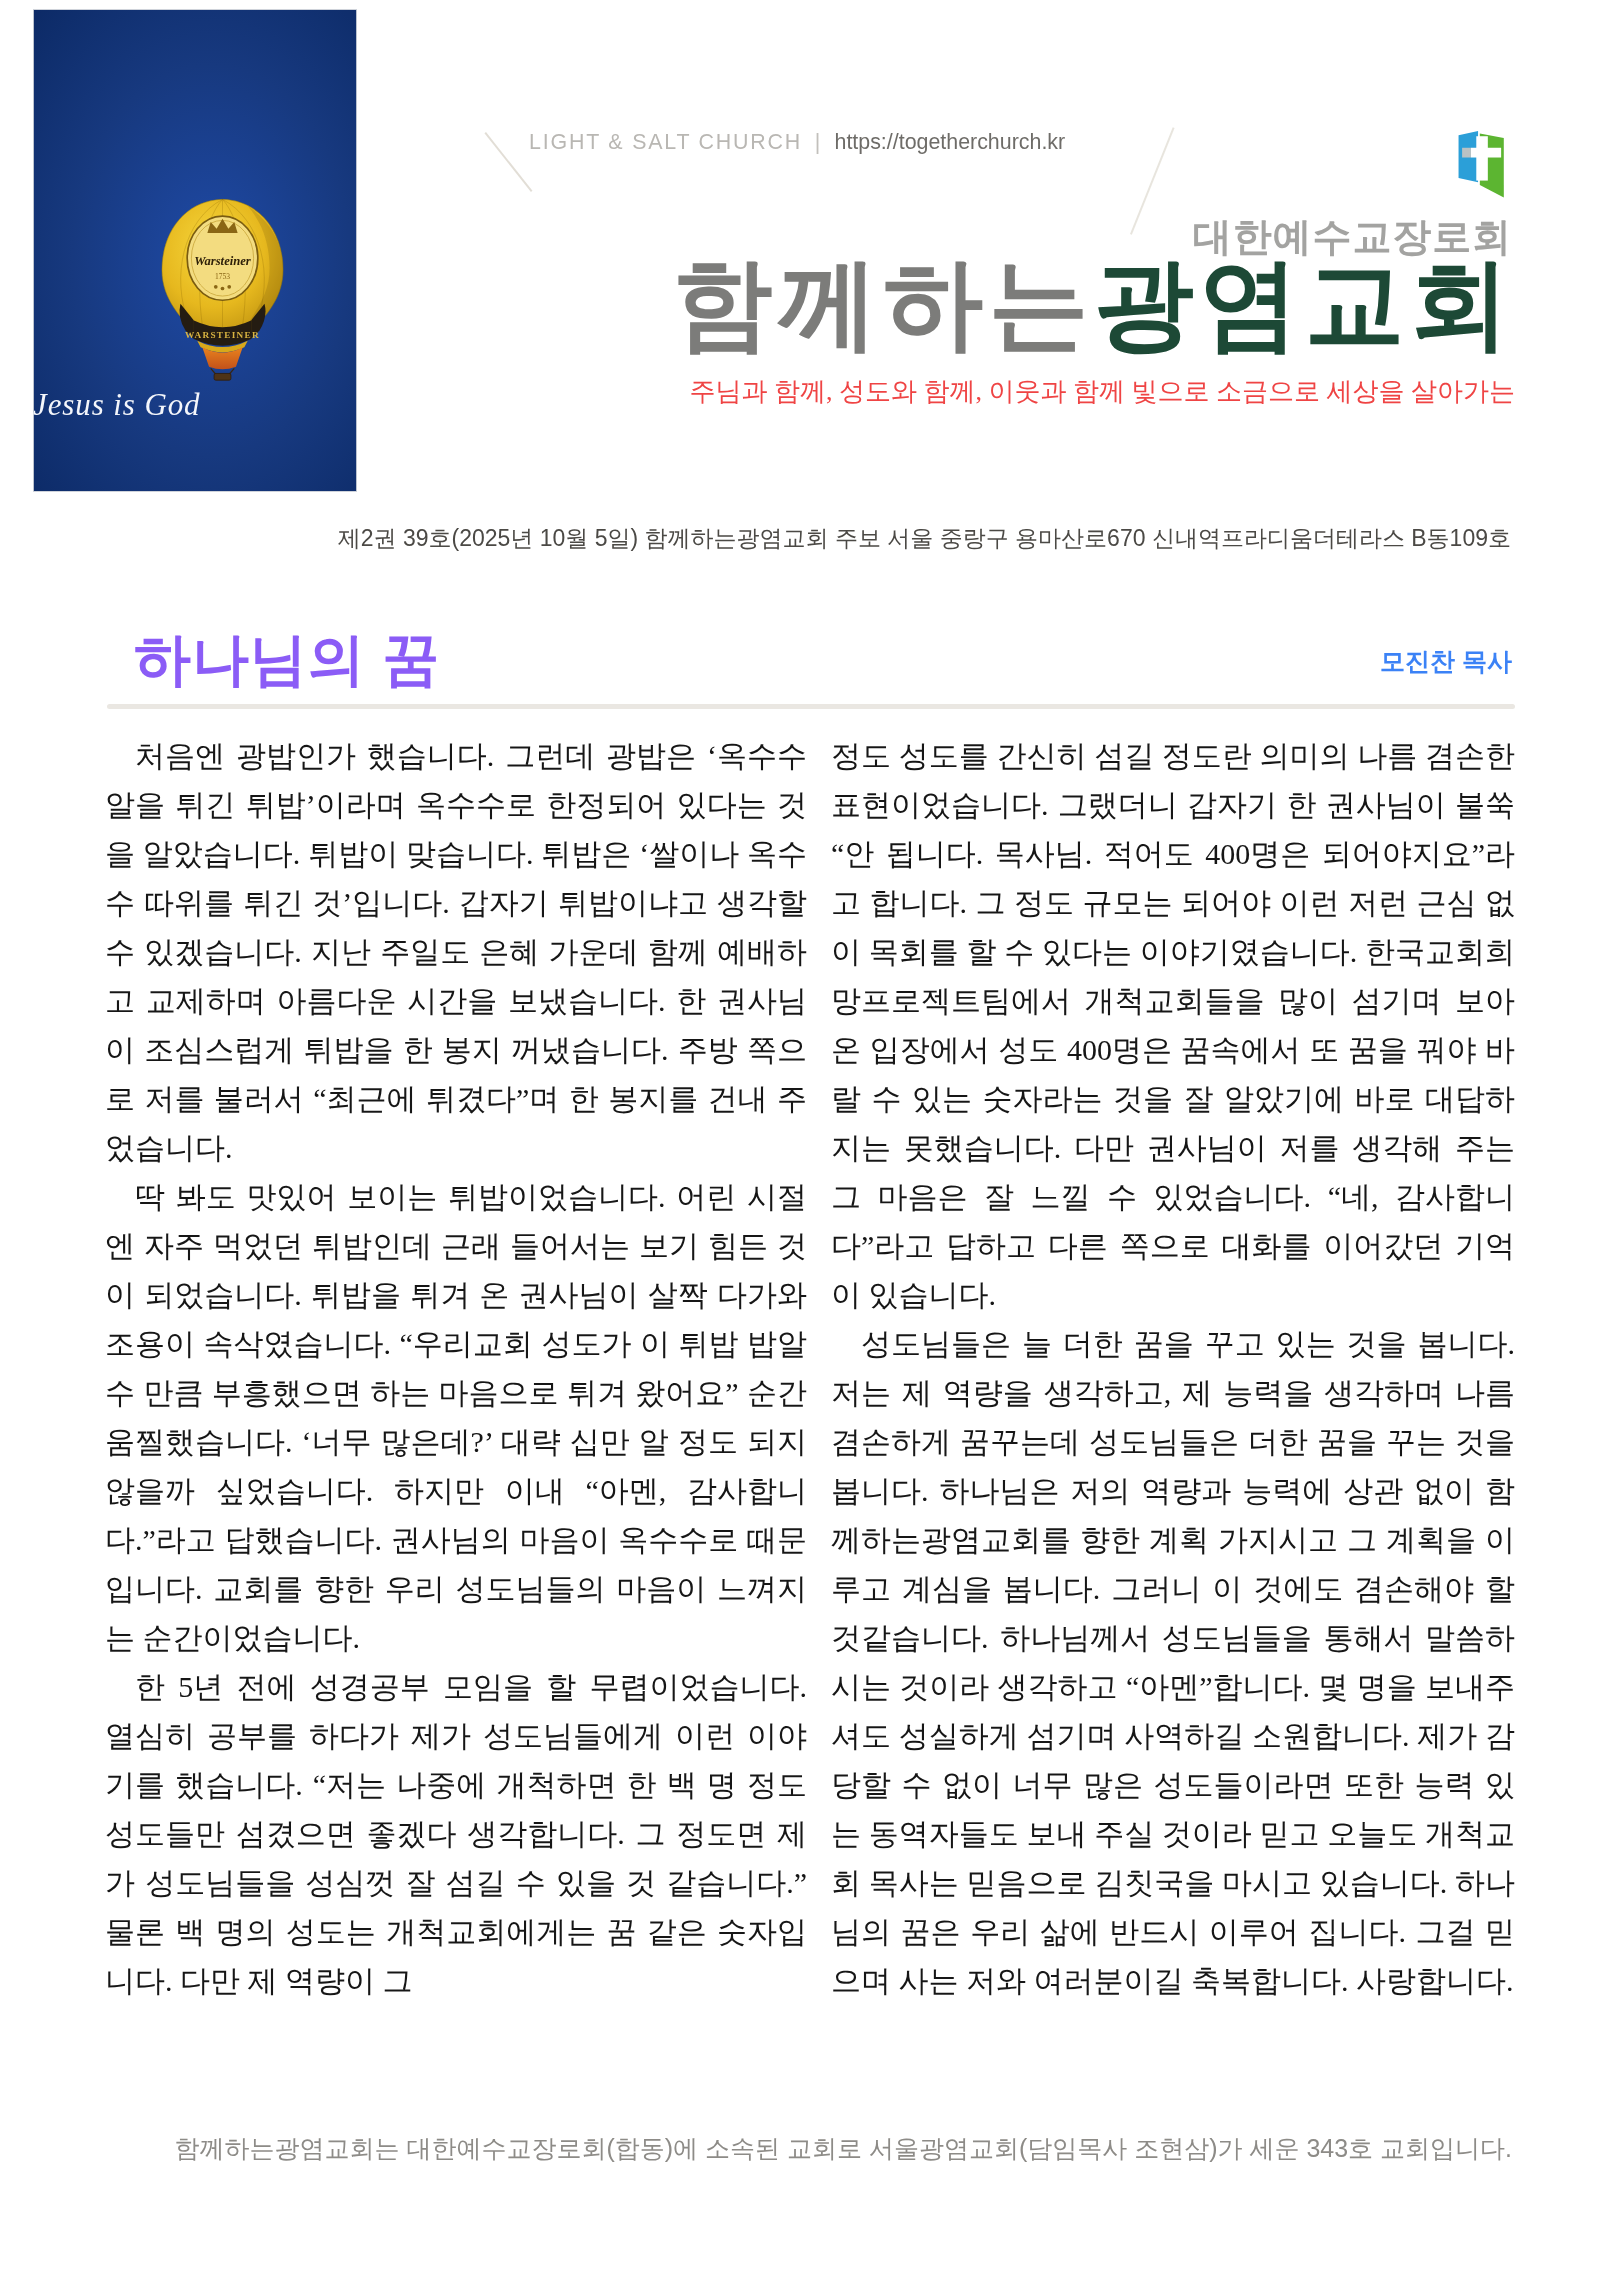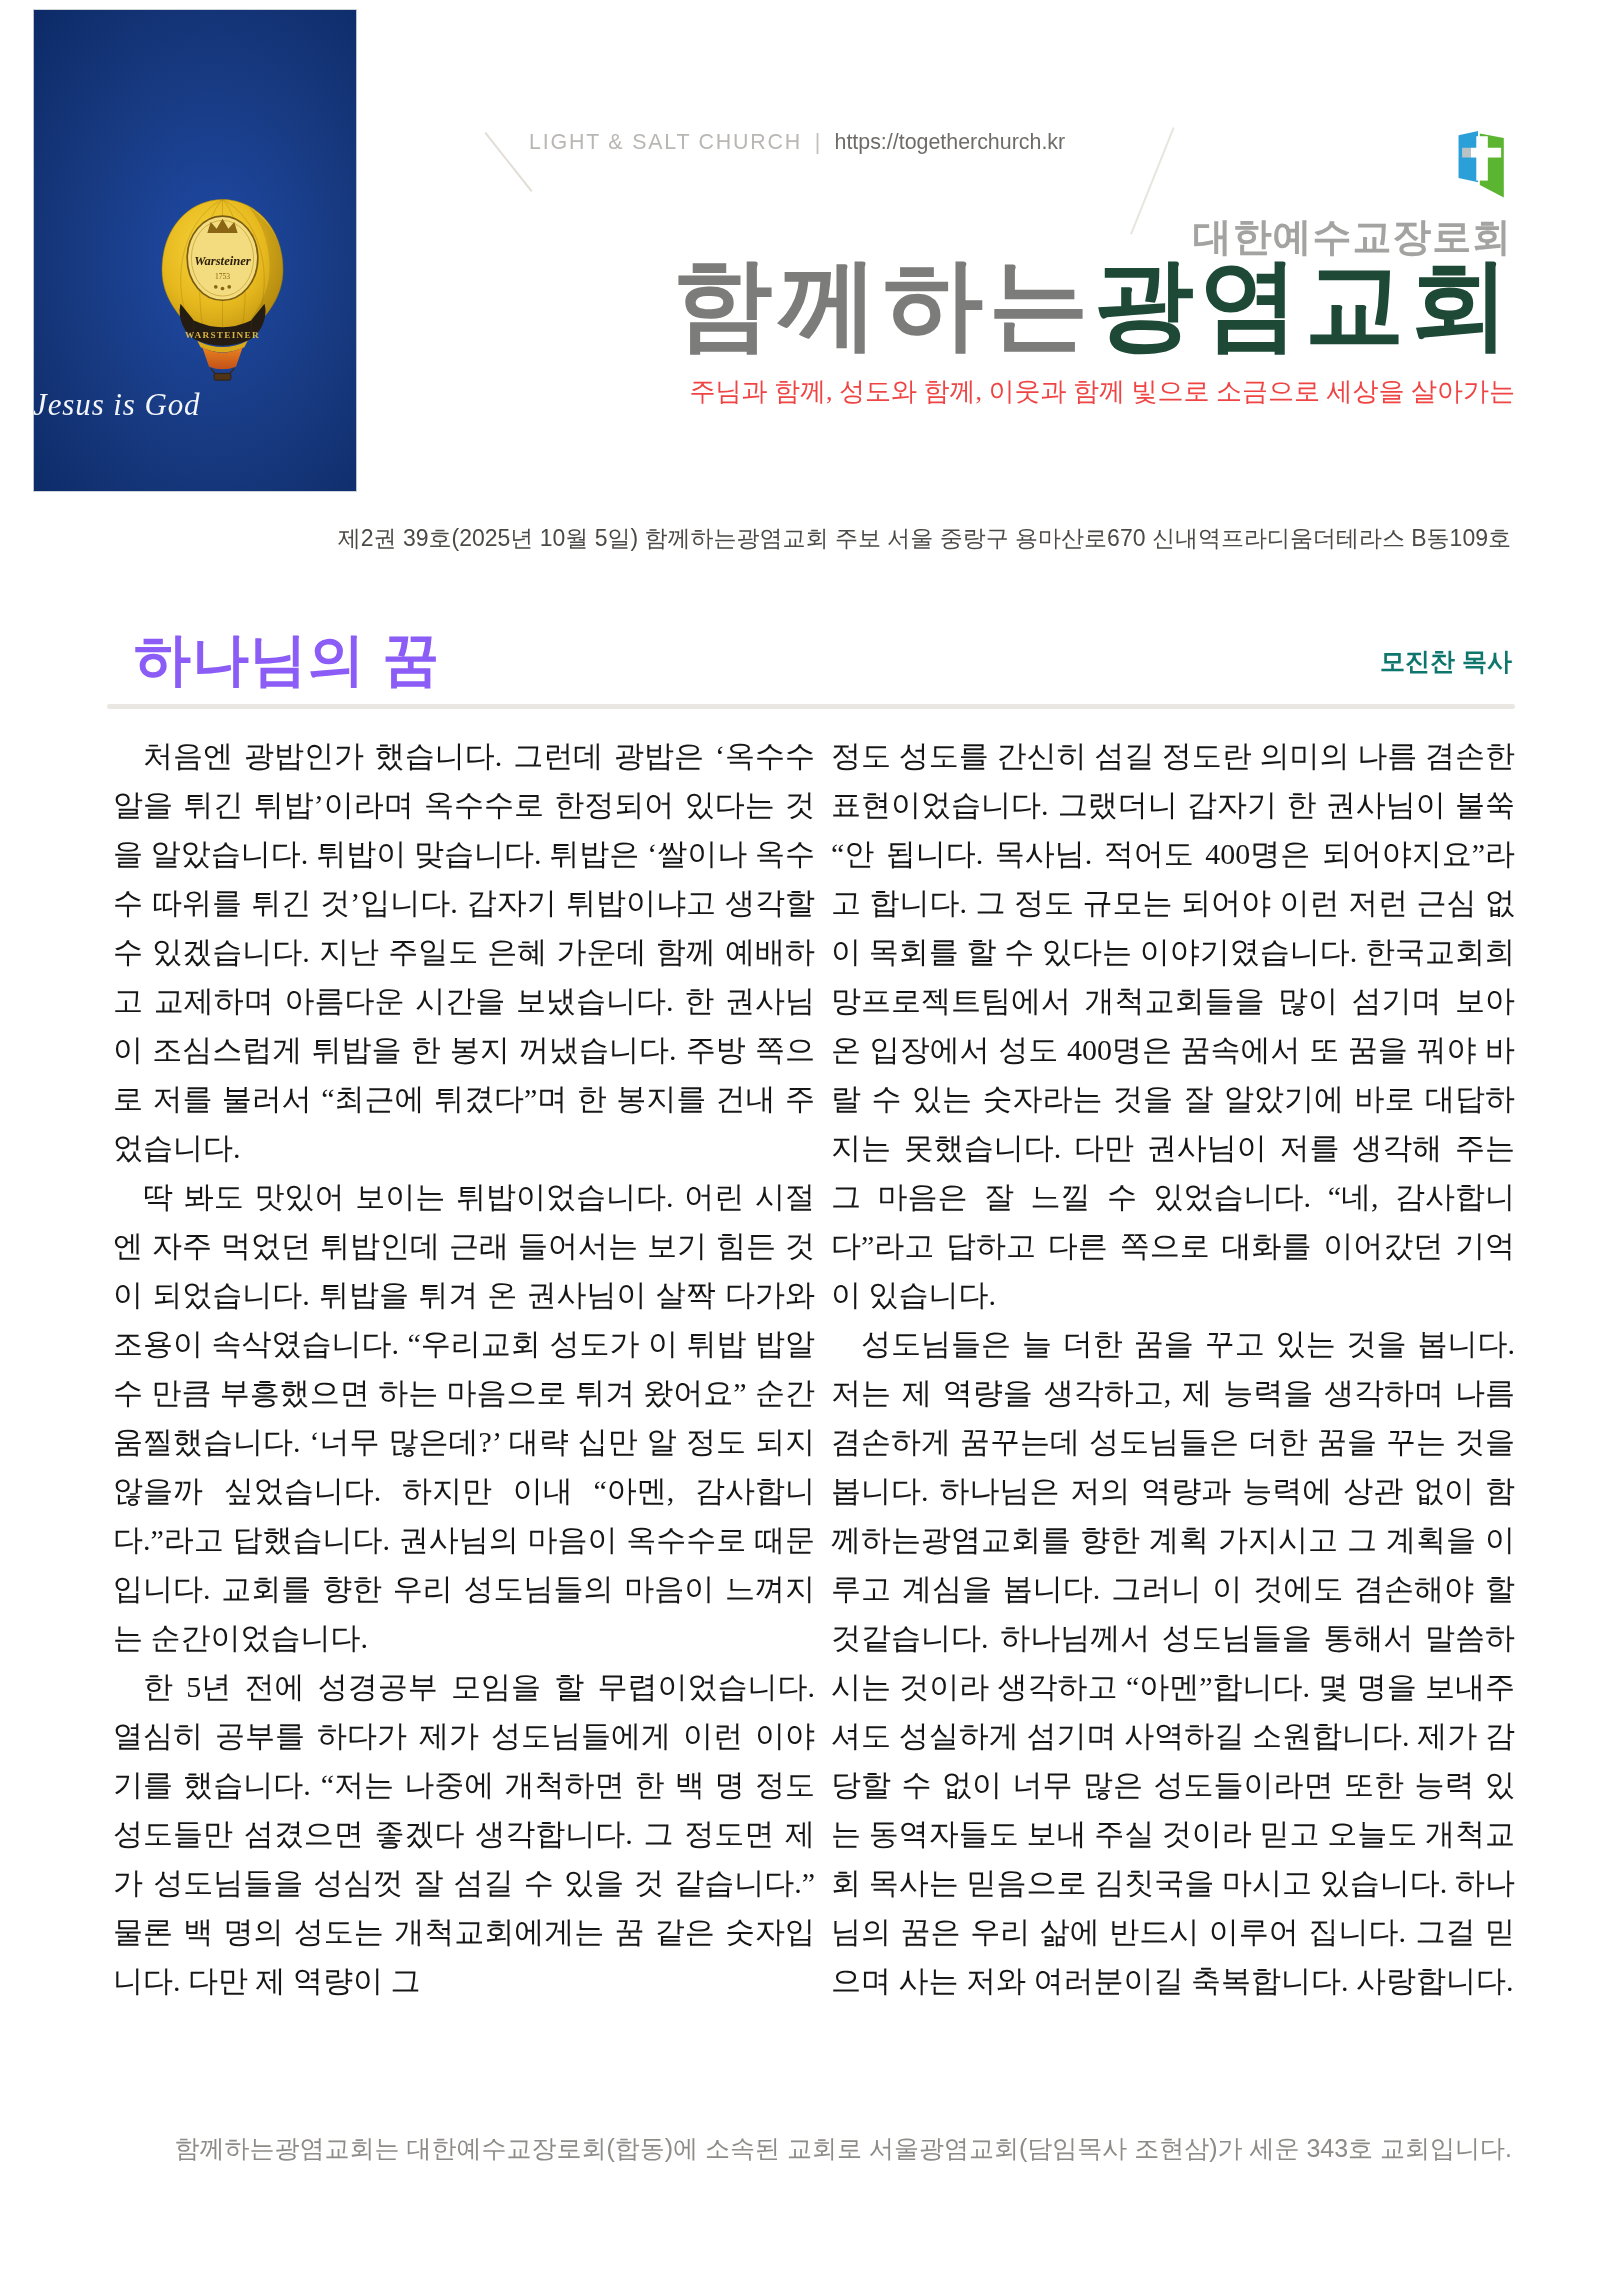--- a/index.html
+++ b/index.html
@@ -58,33 +58,33 @@
     position:absolute;right:110px;top:508px;
     font-size:23px;font-weight:500;color:#4b4945;white-space:nowrap;margin-top:15px;
   }
   
   .article-title{
     position:absolute;left:134px;top:622px;
     font-size:57px;font-weight:700;letter-spacing:0.9px;color:#8b5cf6;
   }
   .article-author{
     position:absolute;right:109px;top:645px;
-    font-size:25px;font-weight:600;color:#0f766e;
+    font-size:25px;font-weight:600;color:#3b82f6;
   }
   .divider{
     position:absolute;left:107px;top:704px;width:1408px;height:5.3px;
     background:#eae7e2;border-radius:2.7px;
   }
   .col{
     position:absolute;top:731px;
     font-family:"Liberation Serif","DejaVu Serif",serif;
     font-size:30px;line-height:49px;color:#161616;
     text-align:justify;
   }
-  .col1{left:105px;width:702px;margin-left:8px;}
+  .col1{left:105px;width:702px;}
   .col2{left:831px;width:684px;}
   .col p{margin:0;text-indent:30px;}
   .col p.no-indent{text-indent:0;}
   
   .page-footer{
     position:absolute;right:109px;top:2132px;
     font-size:25px;color:#8d8b87;white-space:nowrap;
   }
 </style>
 </head>

